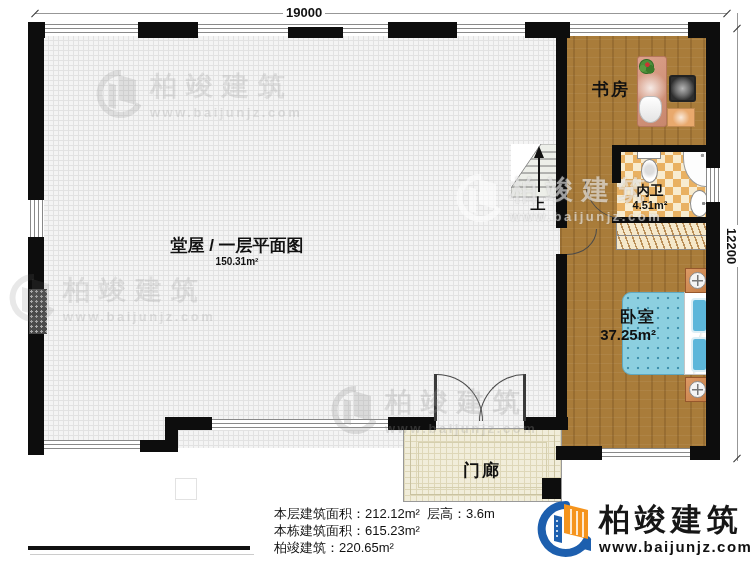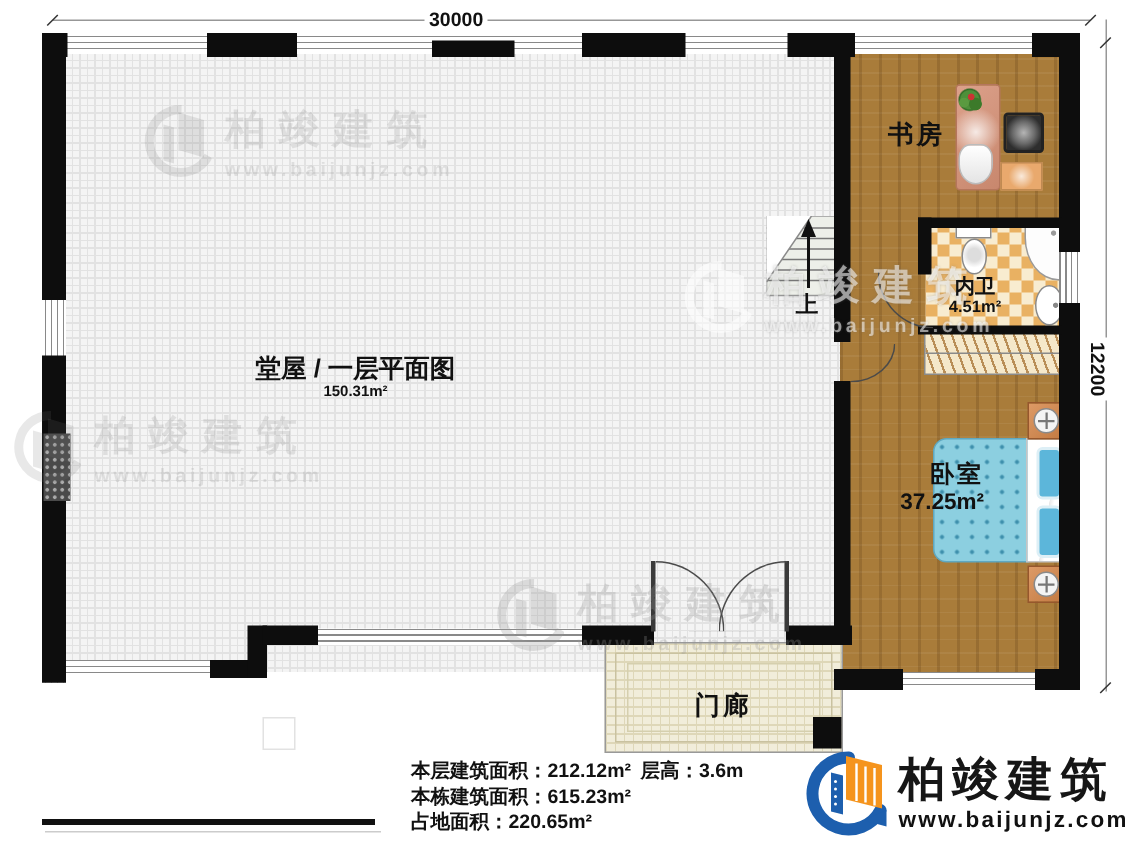--- a/index.html
+++ b/index.html
@@ -25,21 +25,21 @@
   .wm-light{color:rgba(255,255,255,0.55);text-shadow:0 0 2px rgba(110,110,110,0.35);}
   .wm-mid{color:rgba(150,150,150,0.28);}
   .dimline{position:absolute;background:#979797;}
   .tick{position:absolute;width:10px;height:1px;background:#333;transform:rotate(-45deg);}
   .dimtext{position:absolute;font-size:13px;font-weight:bold;color:#111;background:#fff;padding:0 3px;}
   .lamp{position:absolute;left:3px;top:3px;width:17px;height:17px;border-radius:50%;background:
     linear-gradient(#777 0 0) 50% 50%/1.5px 11px no-repeat,
     linear-gradient(#777 0 0) 50% 50%/11px 1.5px no-repeat,#f4f4f4;border:1px solid #8a8a8a;box-sizing:border-box;}
   .pillow{position:absolute;width:17px;height:35px;background:#5cb6da;border:2px solid #ddeff6;border-radius:4px;box-sizing:border-box;}
   .nstand{position:absolute;width:25px;height:25px;background:linear-gradient(135deg,#dd9a66,#c27a42);border:1px solid #96572c;box-sizing:border-box;}
-  .stats-line{font-size:13px;font-weight:bold;color:#111;line-height:17px;white-space:nowrap;}
+  .stats-line{font-size:13px;font-weight:normal;color:#111;line-height:17px;white-space:nowrap;}
   .logo{position:absolute;display:flex;align-items:center;gap:7px;}
   .logo .c{font-size:31px;font-weight:bold;color:#161616;letter-spacing:5px;line-height:1;white-space:nowrap;}
   .logo .w{font-size:15px;font-weight:bold;color:#111;letter-spacing:1.5px;margin-top:3px;white-space:nowrap;}
 </style>
 </head>
 <body>
 
 <div id="canvas">
 
   <div class="abs floor-hall" style="left:38px;top:30px;width:526px;height:418px;"></div>
@@ -188,38 +188,38 @@
   <div class="label" style="left:576px;top:308px;width:80px;text-align:right;">
     <div style="font-size:16px;letter-spacing:2px;">卧室</div>
     <div style="font-size:15px;">37.25m²</div>
   </div>
   <div class="label" style="left:432px;top:461px;width:100px;font-size:17px;letter-spacing:2px;">门廊</div>
   <div class="label" style="left:526px;top:195px;width:24px;font-size:15px;">上</div>
 
   <div class="dimline" style="left:35px;top:13px;width:692px;height:1px;"></div>
   <div class="tick" style="left:30px;top:13px;"></div>
   <div class="tick" style="left:722px;top:13px;"></div>
-  <div class="dimtext" style="left:283px;top:5px;">30000</div>
+  <div class="dimtext" style="left:283px;top:5px;">19000</div>
   <div class="dimline" style="left:737px;top:13px;width:1px;height:448px;"></div>
   <div class="tick" style="left:732px;top:28px;"></div>
   <div class="tick" style="left:732px;top:458px;"></div>
   <div class="dimtext" style="left:724px;top:225px;writing-mode:vertical-rl;padding:3px 0;">12200</div>
 
   <div class="abs" style="left:28px;top:546px;width:222px;height:4px;background:#111;"></div>
   <div class="abs" style="left:30px;top:554px;width:224px;height:1px;background:#ccc;"></div>
 
   <div class="abs" style="left:274px;top:505px;">
     <div class="stats-line">
       <span>本层建筑面积：</span><span>212.12m²</span>
     </div>
     <div class="stats-line">
       <span>本栋建筑面积：</span><span>615.23m²</span>
     </div>
     <div class="stats-line">
-      <span>占地面积：</span><span>220.65m²</span>
+      <span>柏竣建筑：</span><span>220.65m²</span>
     </div>
   </div>
   <div class="abs stats-line" style="left:427px;top:505px;">
     <span>层高：</span><span>3.6m</span>
   </div>
 
   <div class="logo" style="left:536px;top:499px;">
     <svg width="56" height="60" viewBox="0 0 56 60">
       <path d="M30,6 A24,24 0 1 0 51,41" fill="none" stroke="#1d5fae" stroke-width="8" stroke-linecap="round"></path>
       <path d="M40,48 L55,41 L55,52 Z" fill="#1d5fae"></path>

